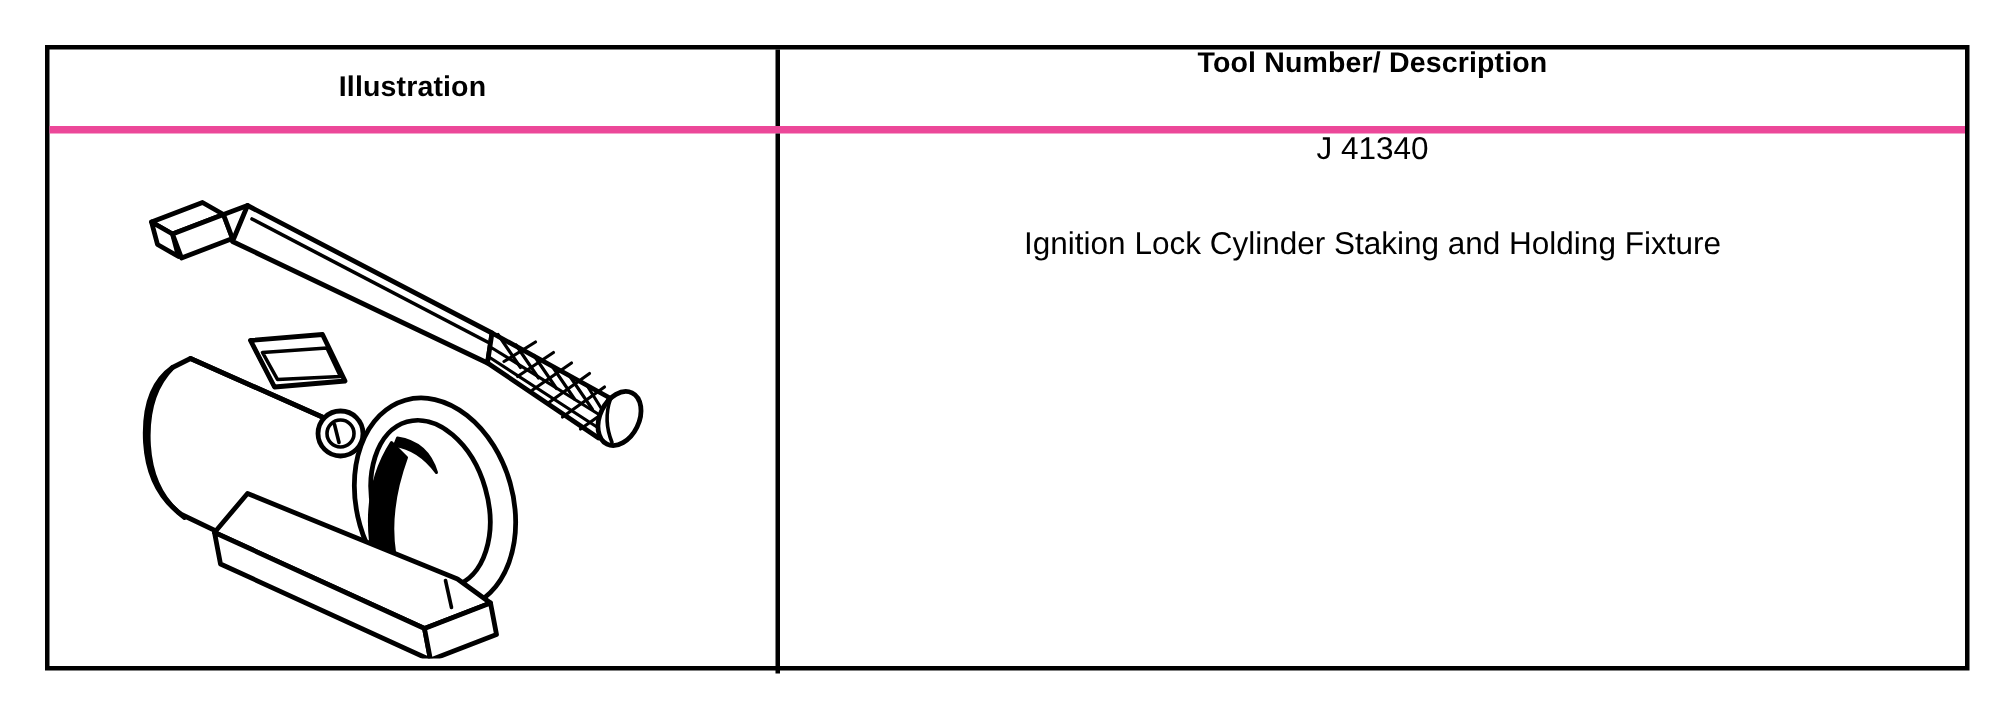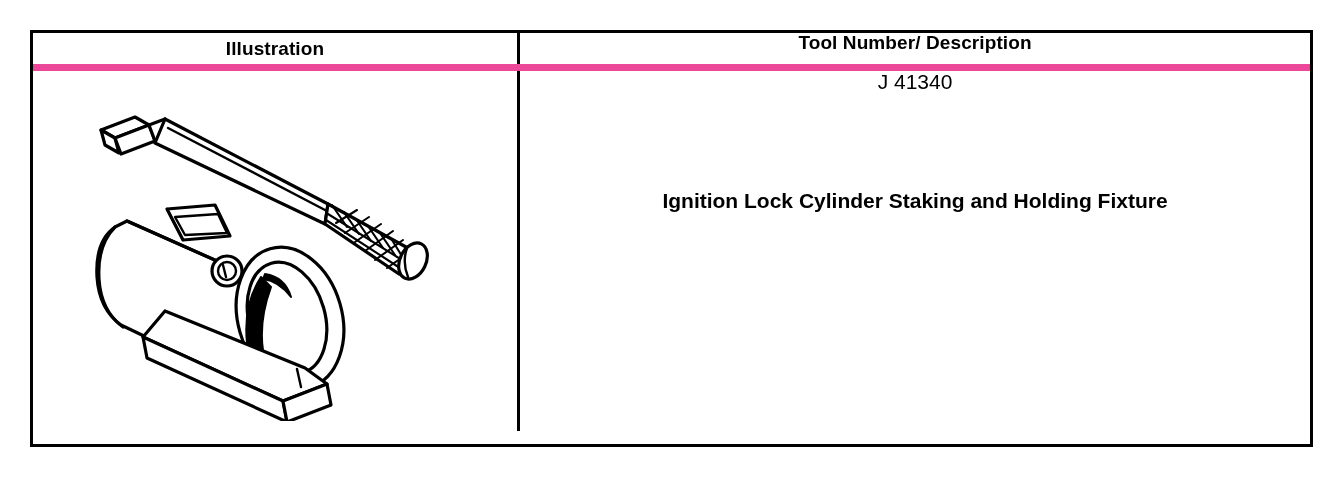--- a/index.html
+++ b/index.html
@@ -33,22 +33,22 @@
     background: #ffffff;
   }
 
   .table-row {
     display: flex;
     width: 100%;
     box-sizing: border-box;
   }
 
   .header-row {
-    height: 38px;
-    border-bottom: 7px solid #ec4899;
+    height: 56px;
+    border-bottom: 5px solid #ec4899;
     box-sizing: border-box;
   }
 
   .body-row {
     height: 360px;
     box-sizing: border-box;
   }
 
   .cell-illustration {
     width: 487px;
@@ -88,23 +88,23 @@
 
   .tool-number {
     font-size: 21px;
     font-weight: normal;
     line-height: 1;
     white-space: nowrap;
   }
 
   .tool-desc {
     font-size: 21px;
-    font-weight: bold;
+    font-weight: normal;
     line-height: 1;
-    margin-top: 98px;
+    margin-top: 42px;
     white-space: nowrap;
   }
 
   .illustration-svg {
     display: block;
     width: 400px;
     height: 340px;
   }
 
   .illustration-svg .ln {

